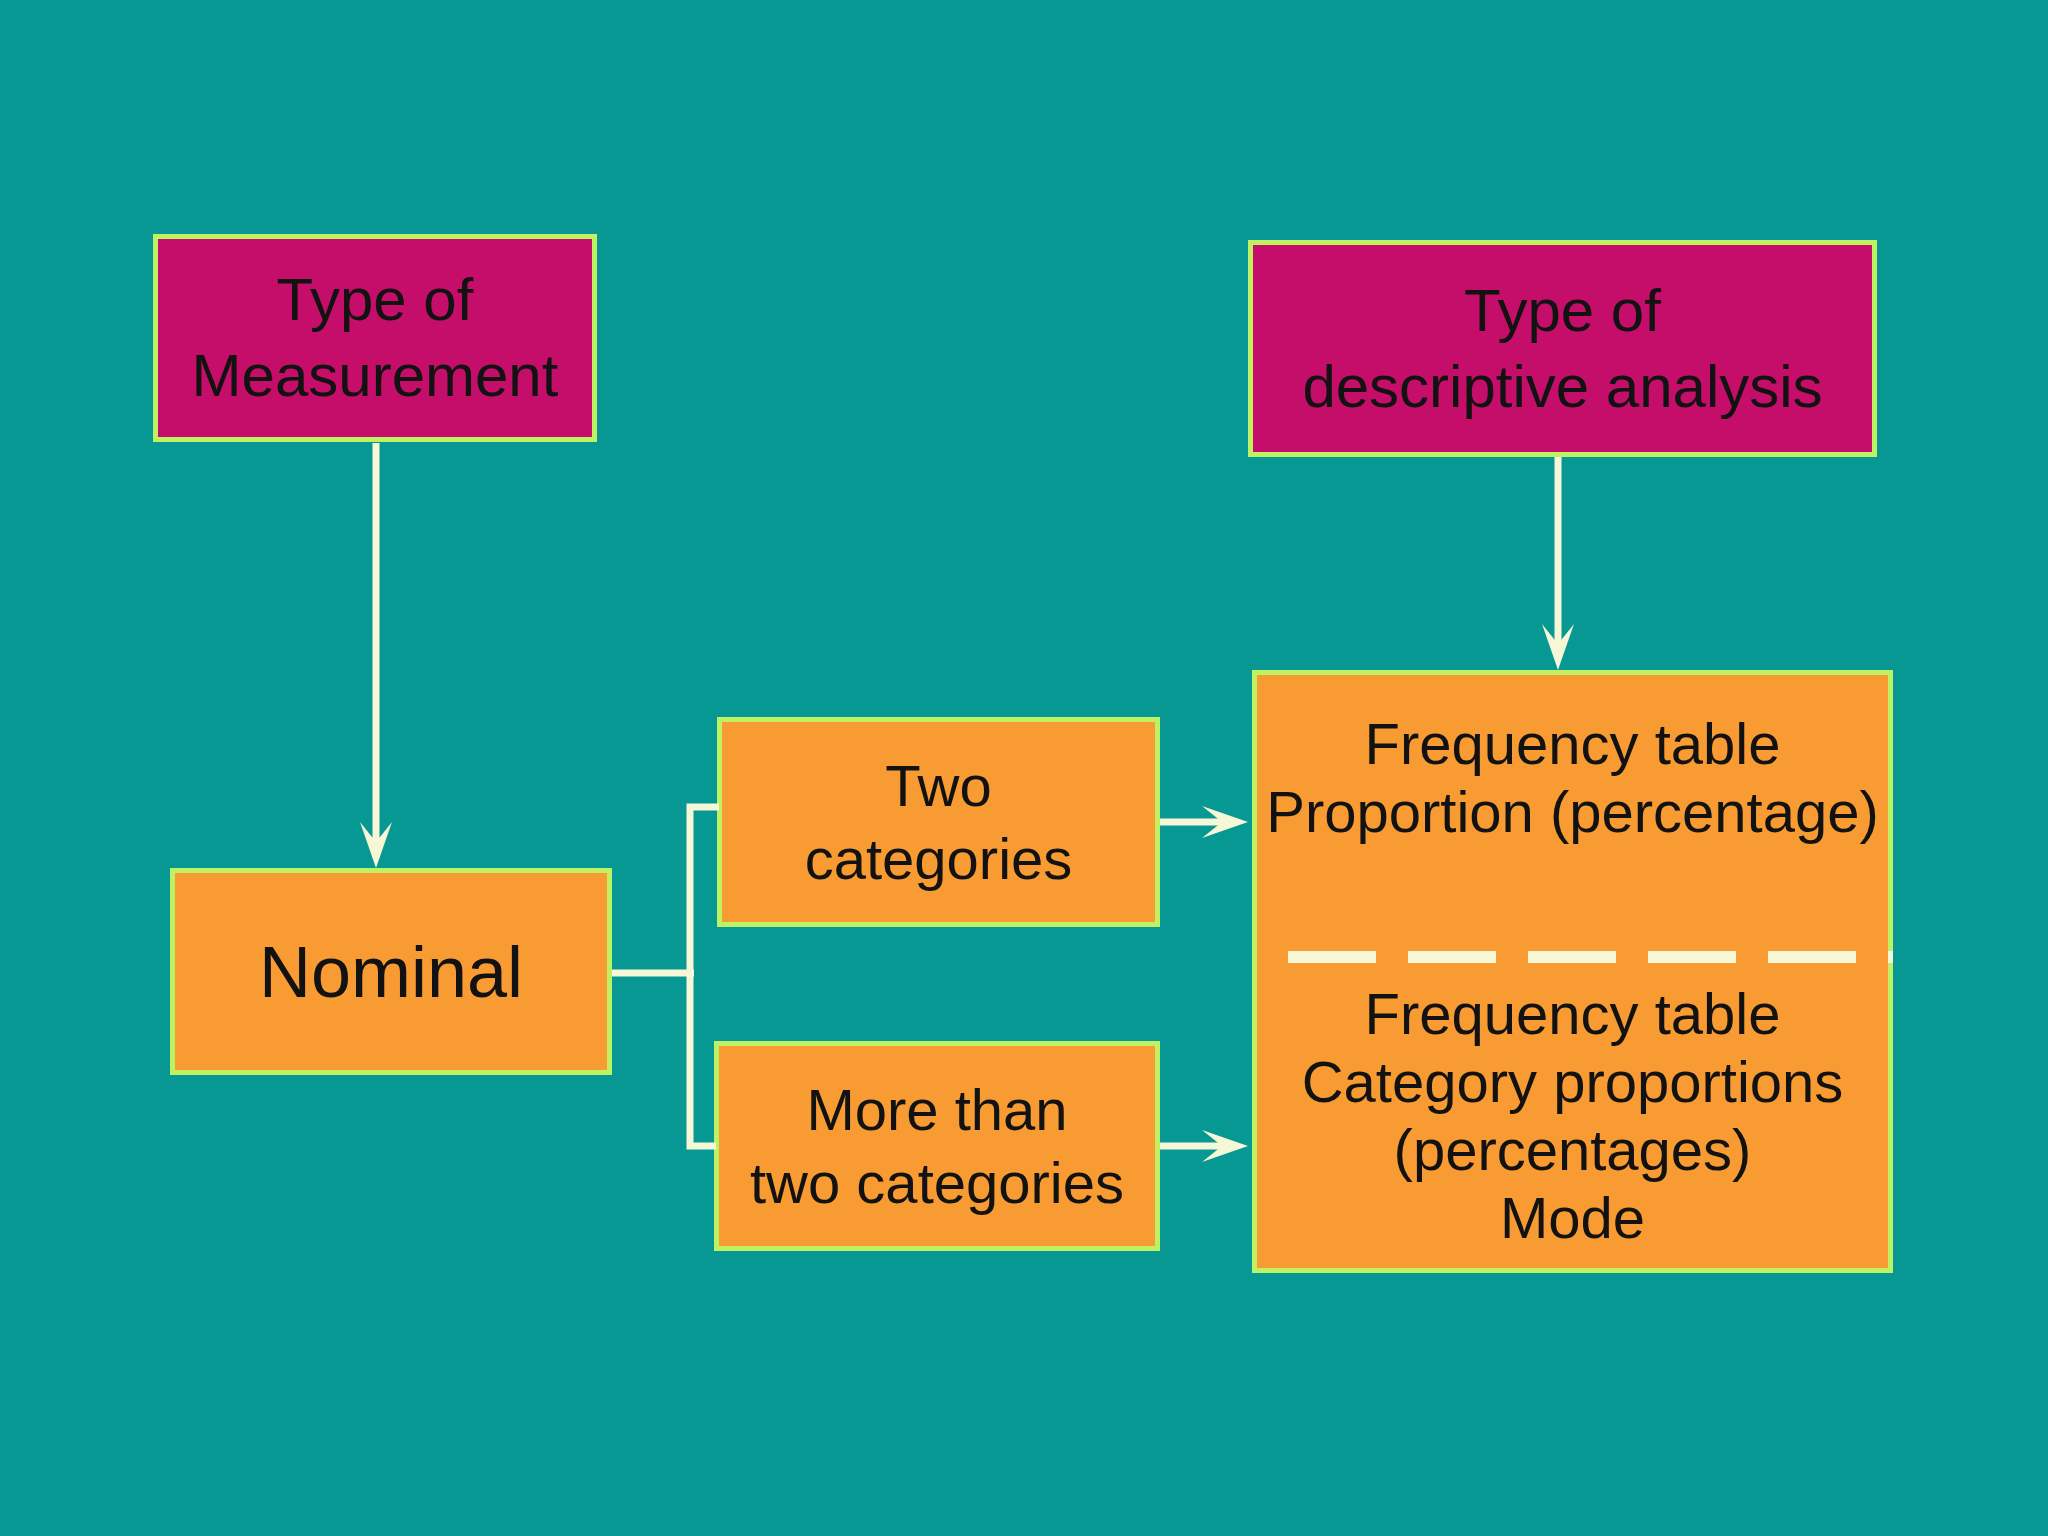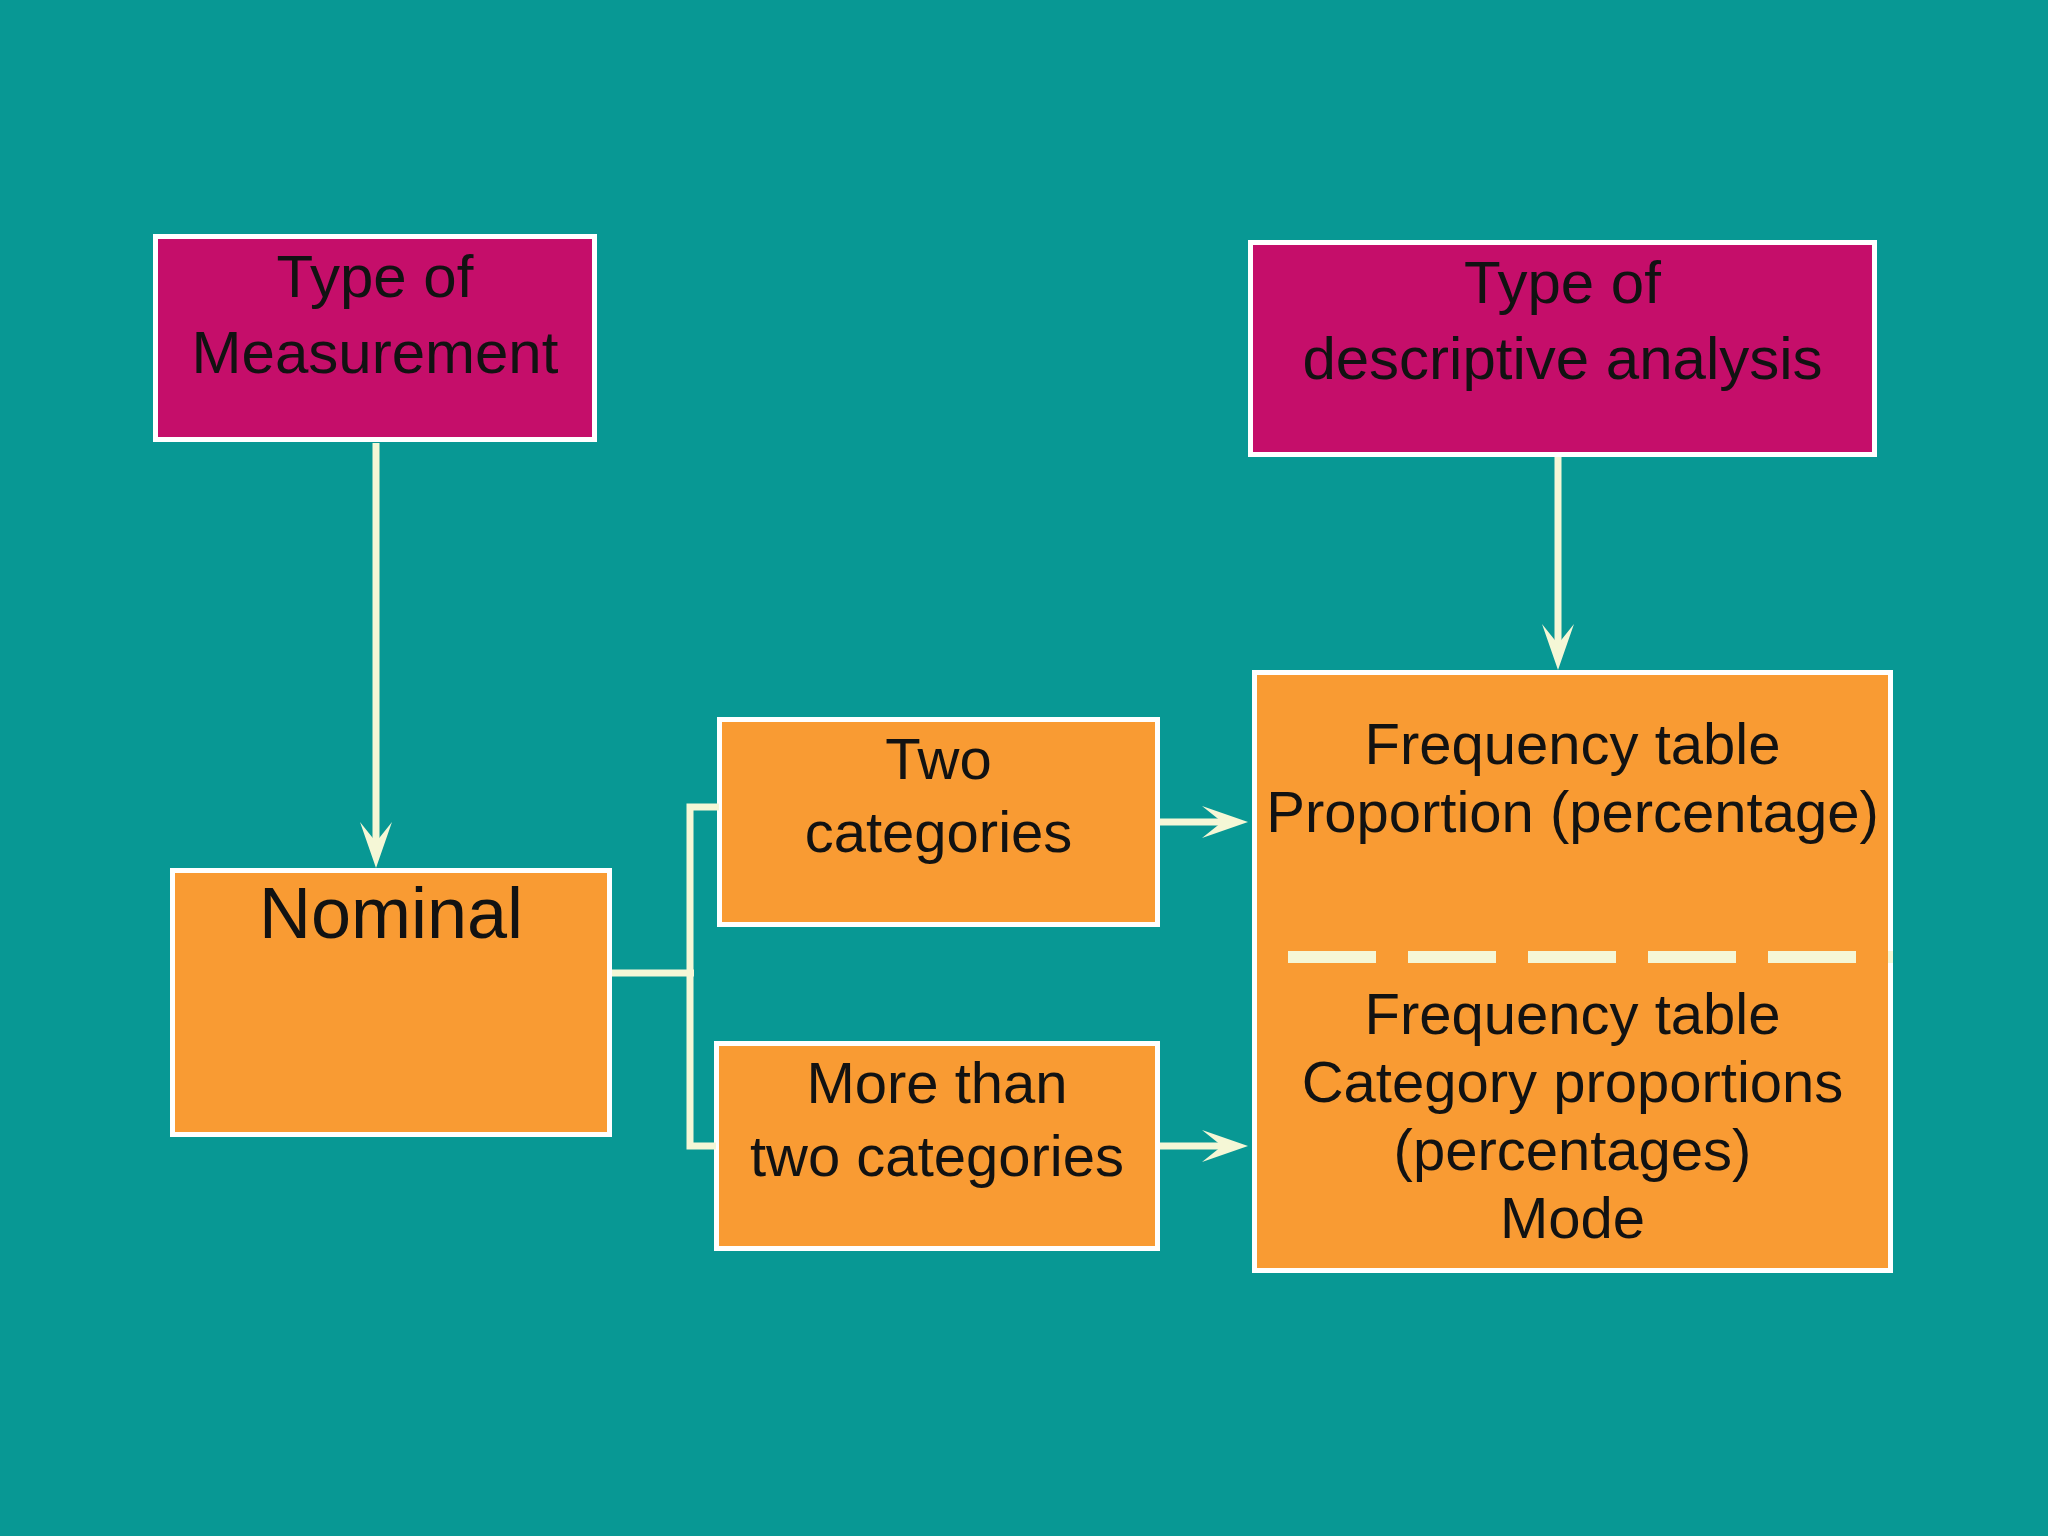--- a/index.html
+++ b/index.html
@@ -15,43 +15,43 @@
   }
   .canvas {
     position: relative;
     width: 2048px;
     height: 1536px;
     background: #089894;
   }
   .node {
     position: absolute;
     box-sizing: border-box;
-    border: 5px solid #ffffff;
+    border: 5px solid #bef264;
     display: flex;
-    align-items: flex-start;
+    align-items: center;
     justify-content: center;
     text-align: center;
     color: #121212;
     z-index: 1;
   }
   .node .label {
     white-space: pre-line;
     display: block;
     width: 100%;
   }
   .magenta { background: #C50E6A; }
   .orange  { background: #F99B33; }
 
   .fs-title { font-size: 60px; line-height: 76px; }
   .fs-nominal { font-size: 72px; line-height: 80px; }
   .fs-cat { font-size: 58px; line-height: 73px; }
 
   #n-measurement { left: 153px; top: 234px; width: 444px; height: 208px; }
   #n-descriptive { left: 1248px; top: 240px; width: 629px; height: 217px; }
-  #n-nominal     { left: 170px; top: 868px; width: 442px; height: 269px; }
+  #n-nominal     { left: 170px; top: 868px; width: 442px; height: 207px; }
   #n-two-cat     { left: 717px; top: 717px; width: 443px; height: 210px; }
   #n-more-cat    { left: 714px; top: 1041px; width: 446px; height: 210px; }
   #n-analysis    { left: 1252px; top: 670px; width: 641px; height: 603px;
                    display: block; }
 
   .analysis-label {
     position: absolute;
     left: 0;
     right: 0;
     text-align: center;

